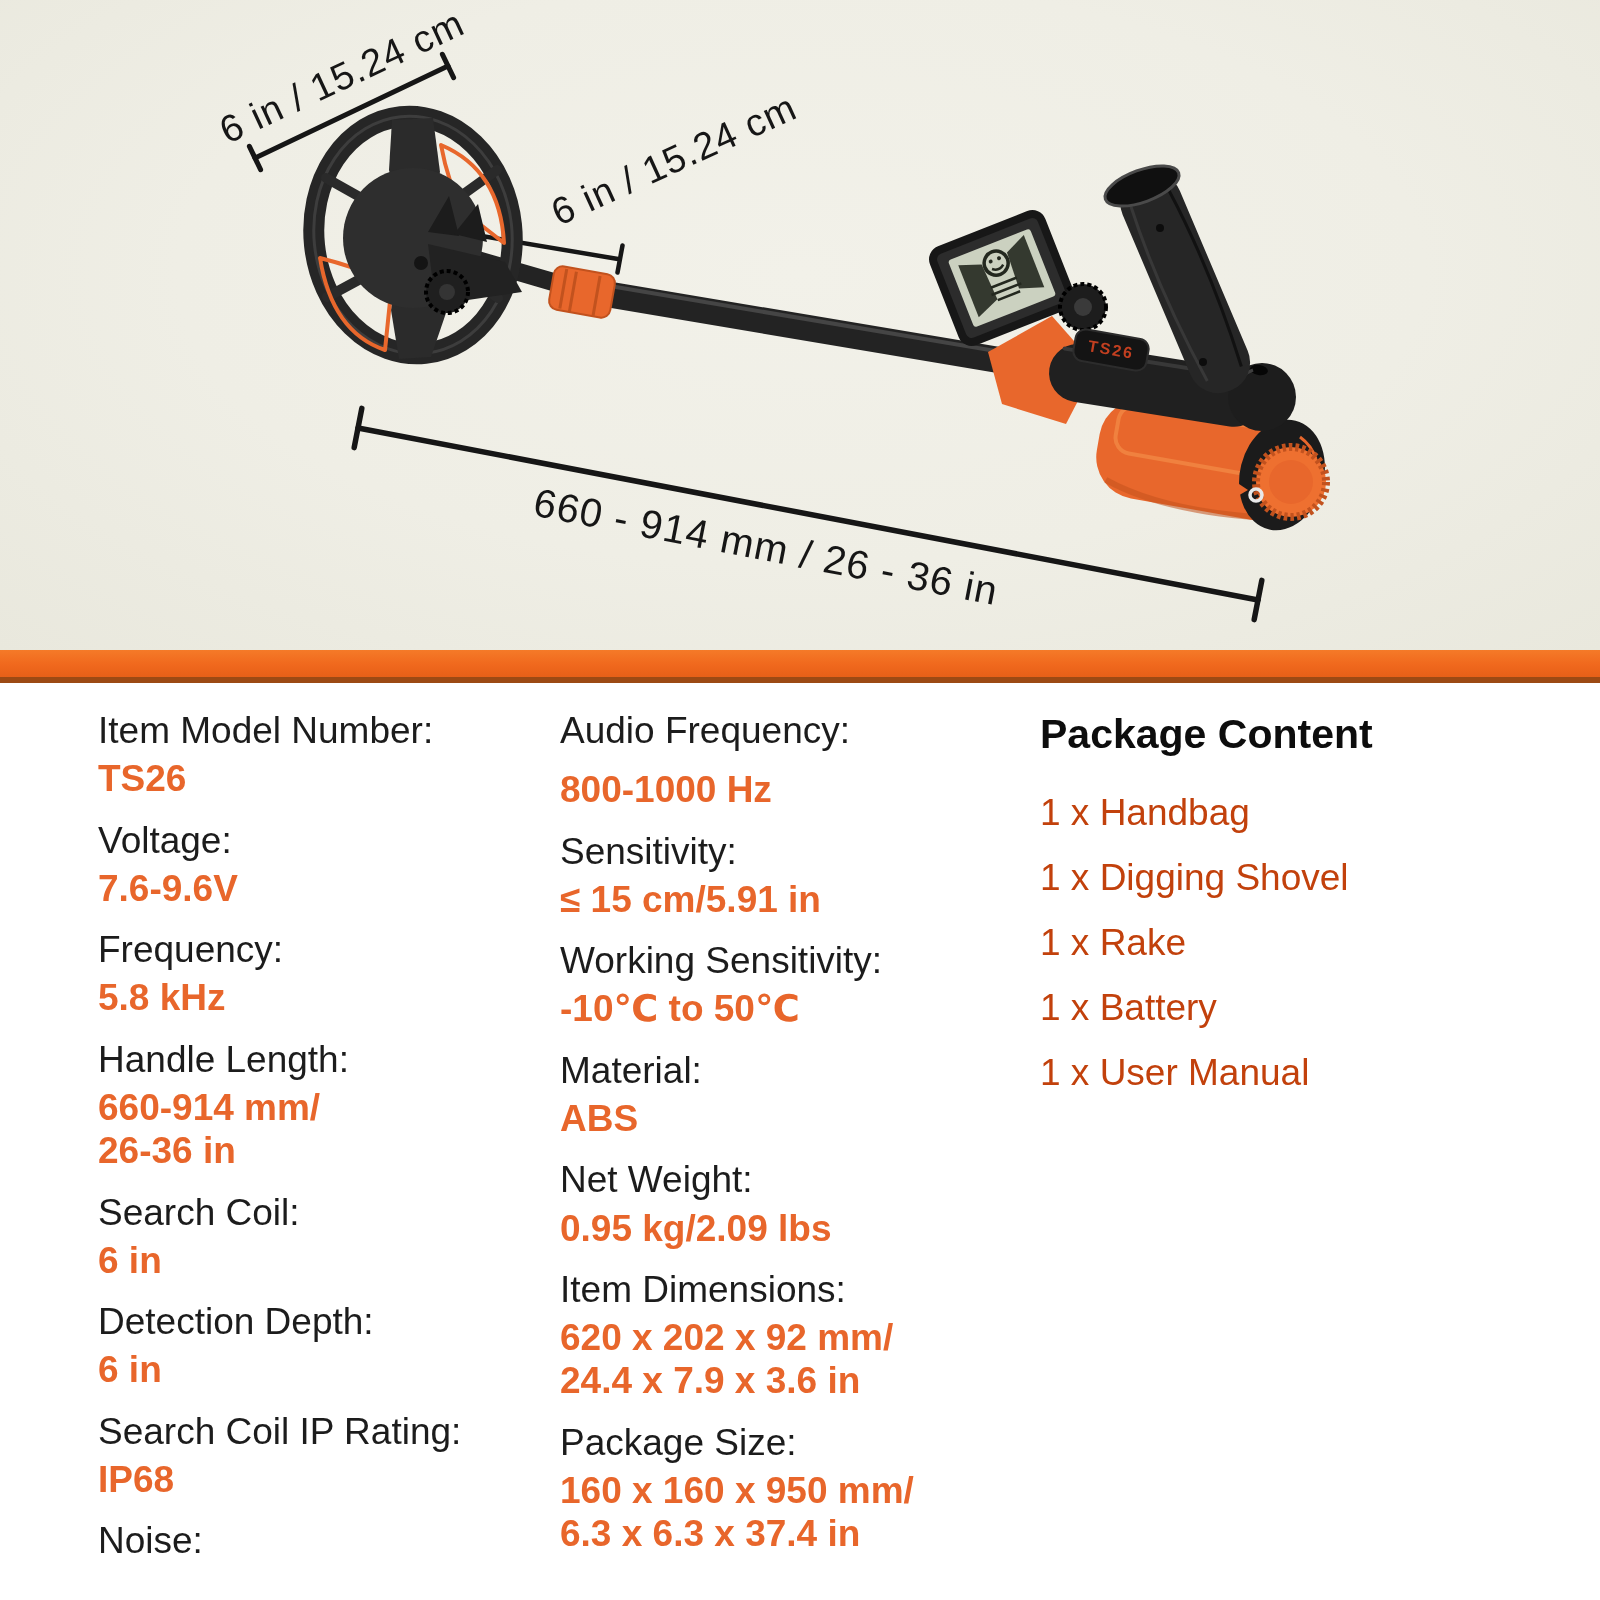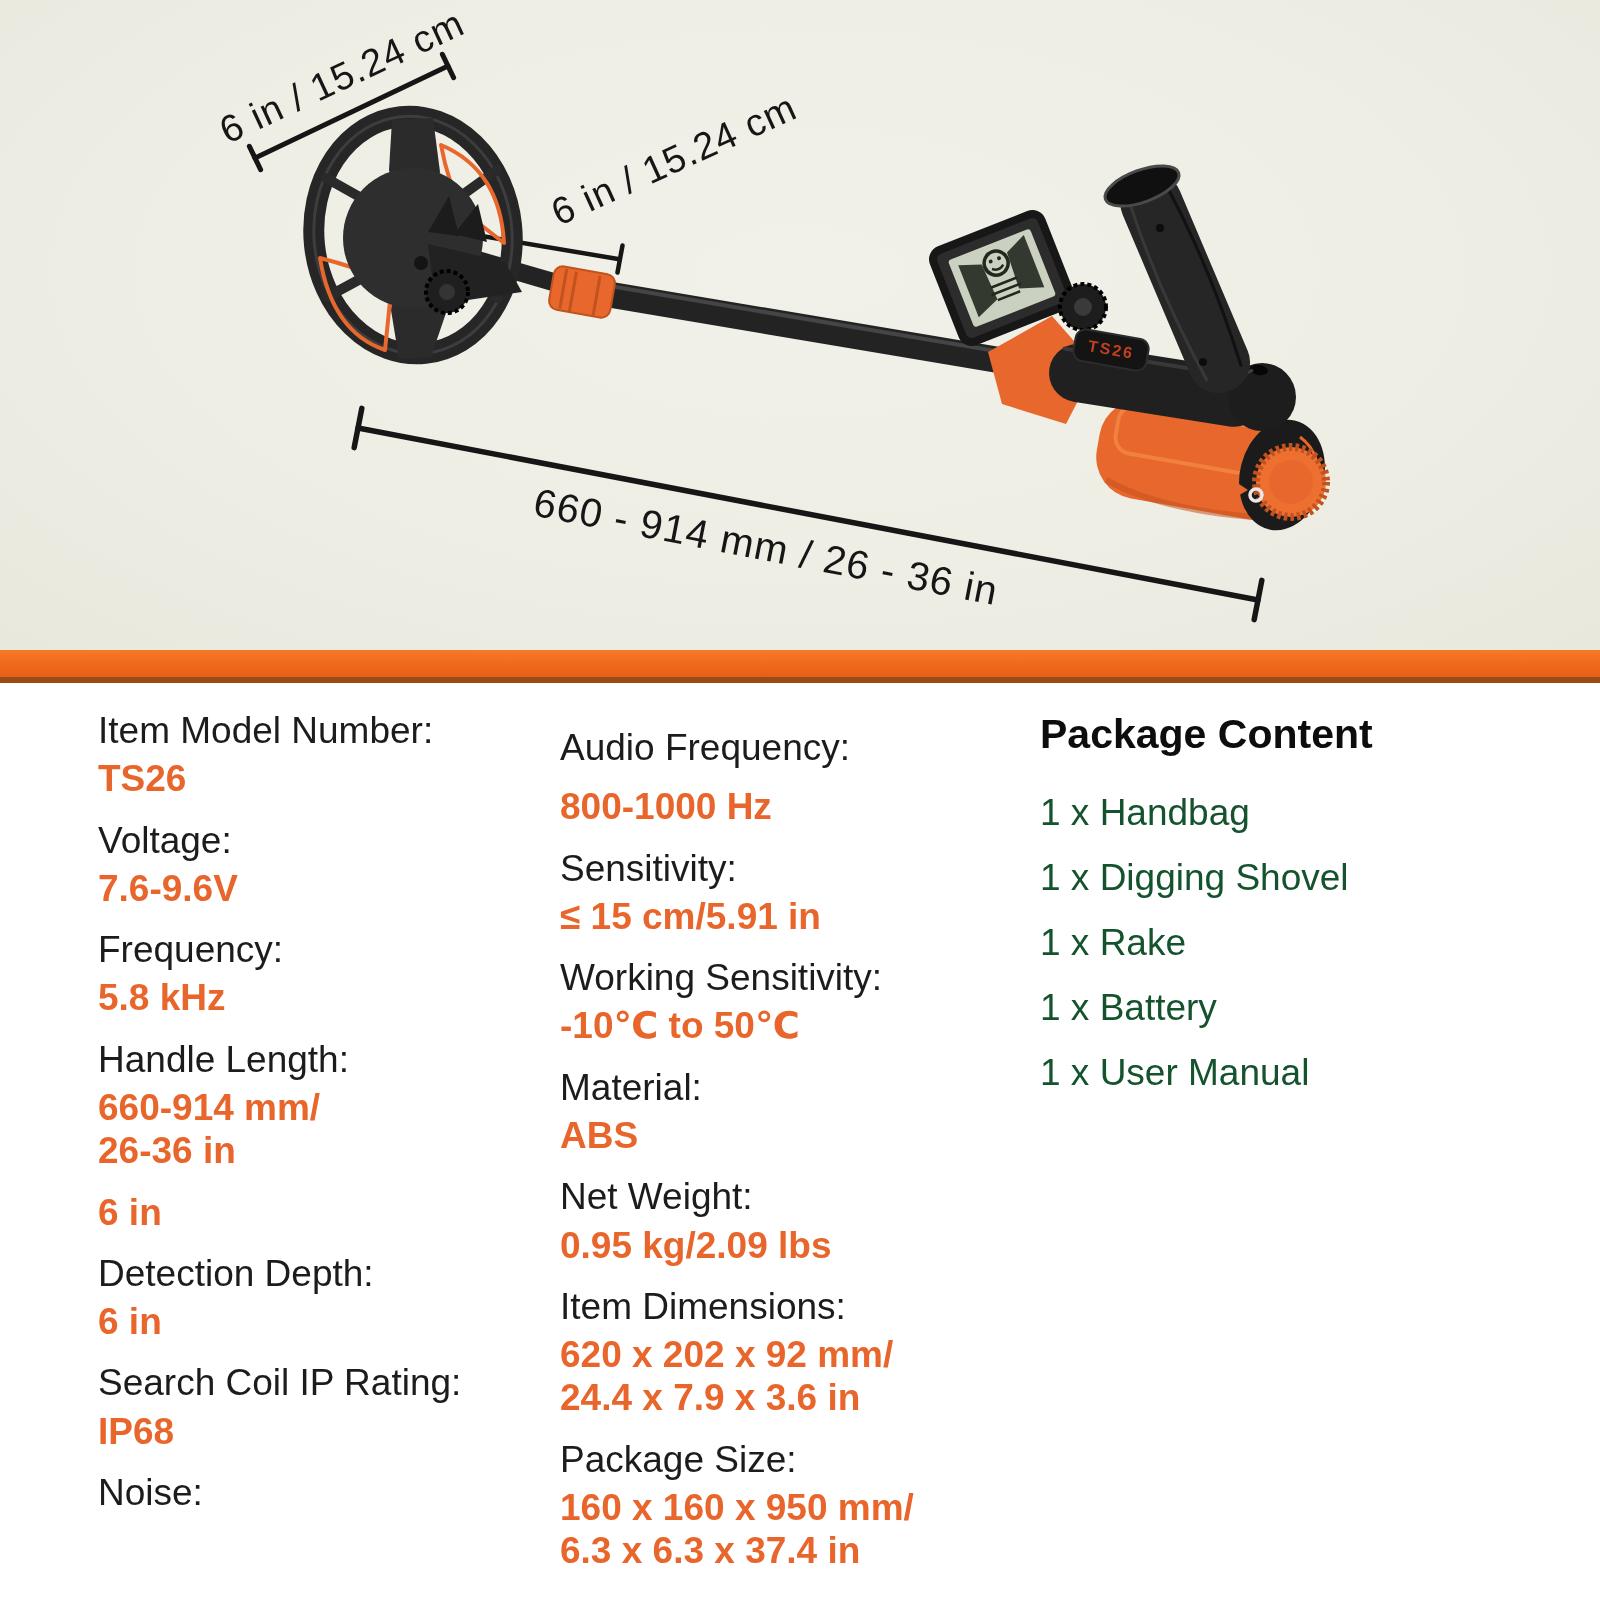--- a/index.html
+++ b/index.html
@@ -45,21 +45,21 @@
   
   .specs {
     display: flex;
     align-items: flex-start;
     background: #ffffff;
     padding: 26px 0 0 98px;
     box-sizing: border-box;
   }
   .col { box-sizing: border-box; }
   .col-1 { width: 462px; }
-  .col-2 { width: 480px; margin-top: 17px; }
+  .col-2 { width: 480px; }
   .col-3 { width: 520px; }
   .spec { margin-bottom: 18px; }
   .spec-label {
     font-size: 37px;
     line-height: 1.17;
     color: #1c1c1c;
   }
   .spec-value {
     font-size: 37px;
     line-height: 1.17;
@@ -69,21 +69,21 @@
     margin-top: 5px;
   }
   .pkg-title {
     font-size: 41px;
     font-weight: bold;
     color: #0d0d0d;
     margin: 2px 0 34px 0;
   }
   .pkg-item {
     font-size: 37px;
-    color: #14532d;
+    color: #c2410c;
     margin-bottom: 23px;
   }
 </style>
 </head>
 <body>
 
 <div class="hero">
   <svg width="1600" height="650" viewBox="0 0 1600 650">
 
     <g stroke="#161616" stroke-width="5" fill="none" stroke-linecap="round">
@@ -212,20 +212,21 @@
     <div class="spec">
       <div class="spec-label">Frequency:</div>
       <div class="spec-value">5.8 kHz</div>
     </div>
     <div class="spec">
       <div class="spec-label">Handle Length:</div>
       <div class="spec-value">660-914 mm/
 26-36 in</div>
     </div>
     <div class="spec">
+      <div class="spec-label">Search Coil:</div>
       <div class="spec-value">6 in</div>
     </div>
     <div class="spec">
       <div class="spec-label">Detection Depth:</div>
       <div class="spec-value">6 in</div>
     </div>
     <div class="spec" style="">
       <div class="spec-label">Search Coil IP Rating:</div>
       <div class="spec-value">IP68</div>
     </div>

